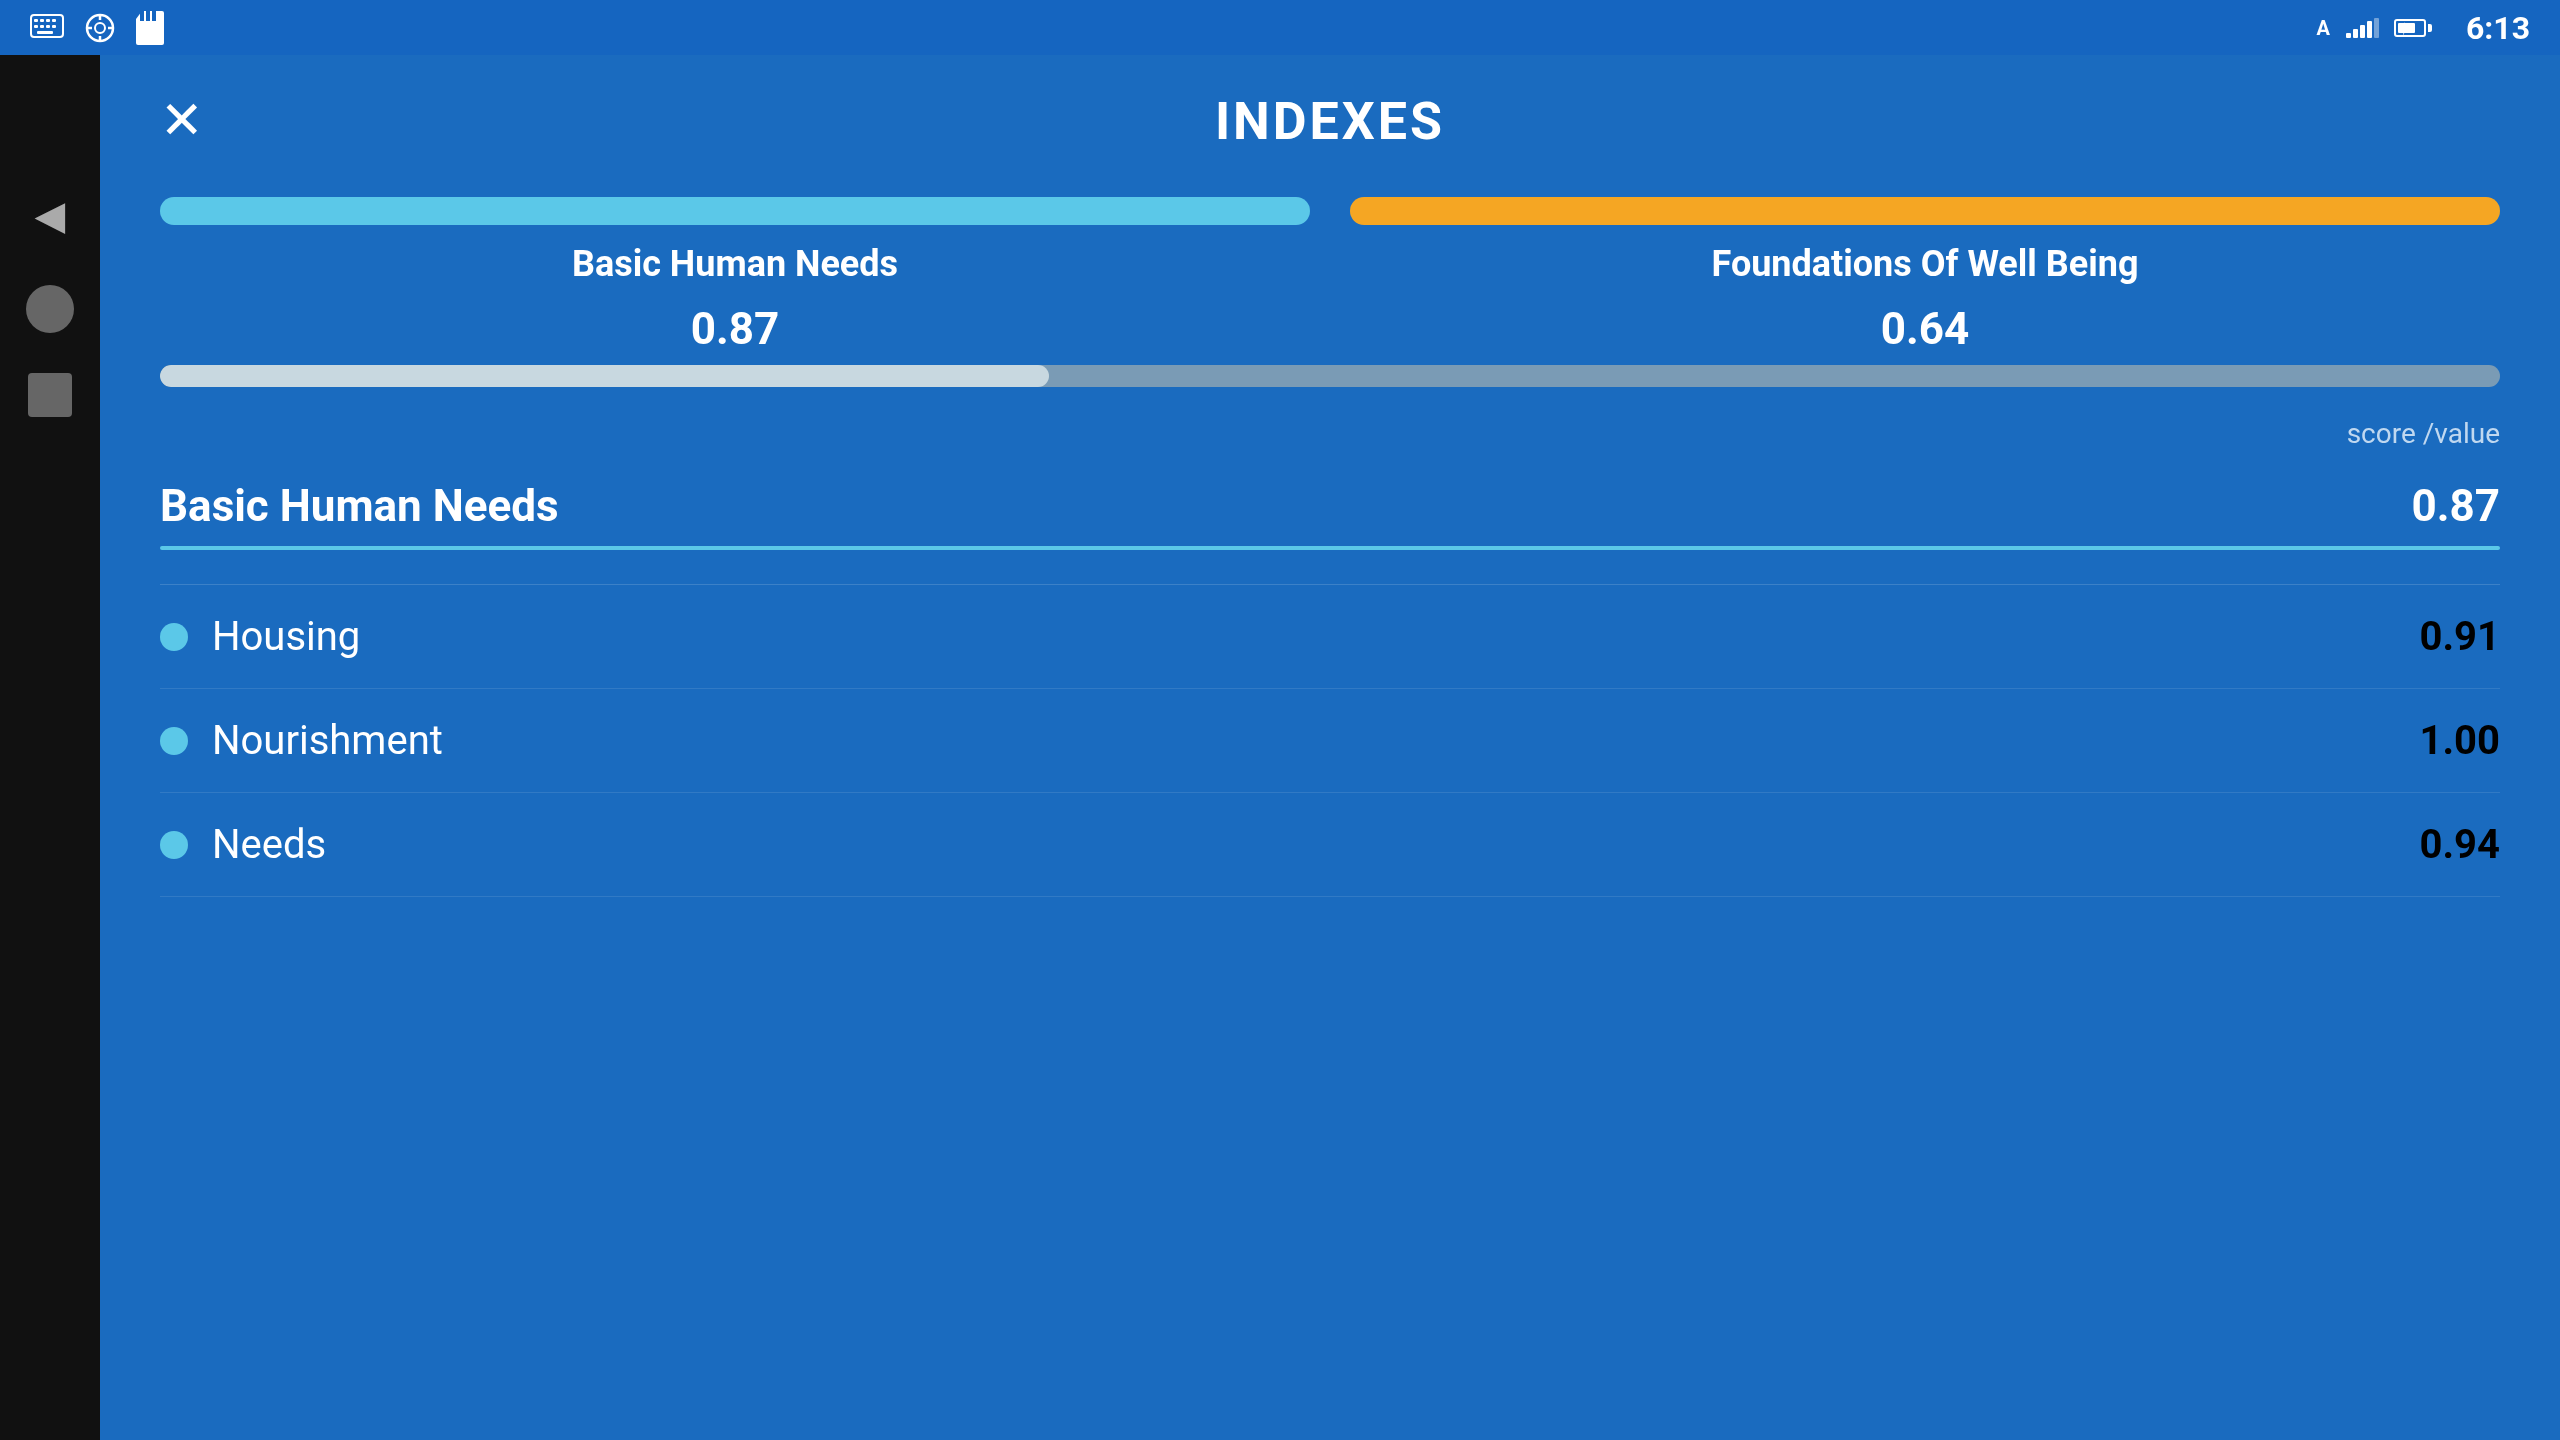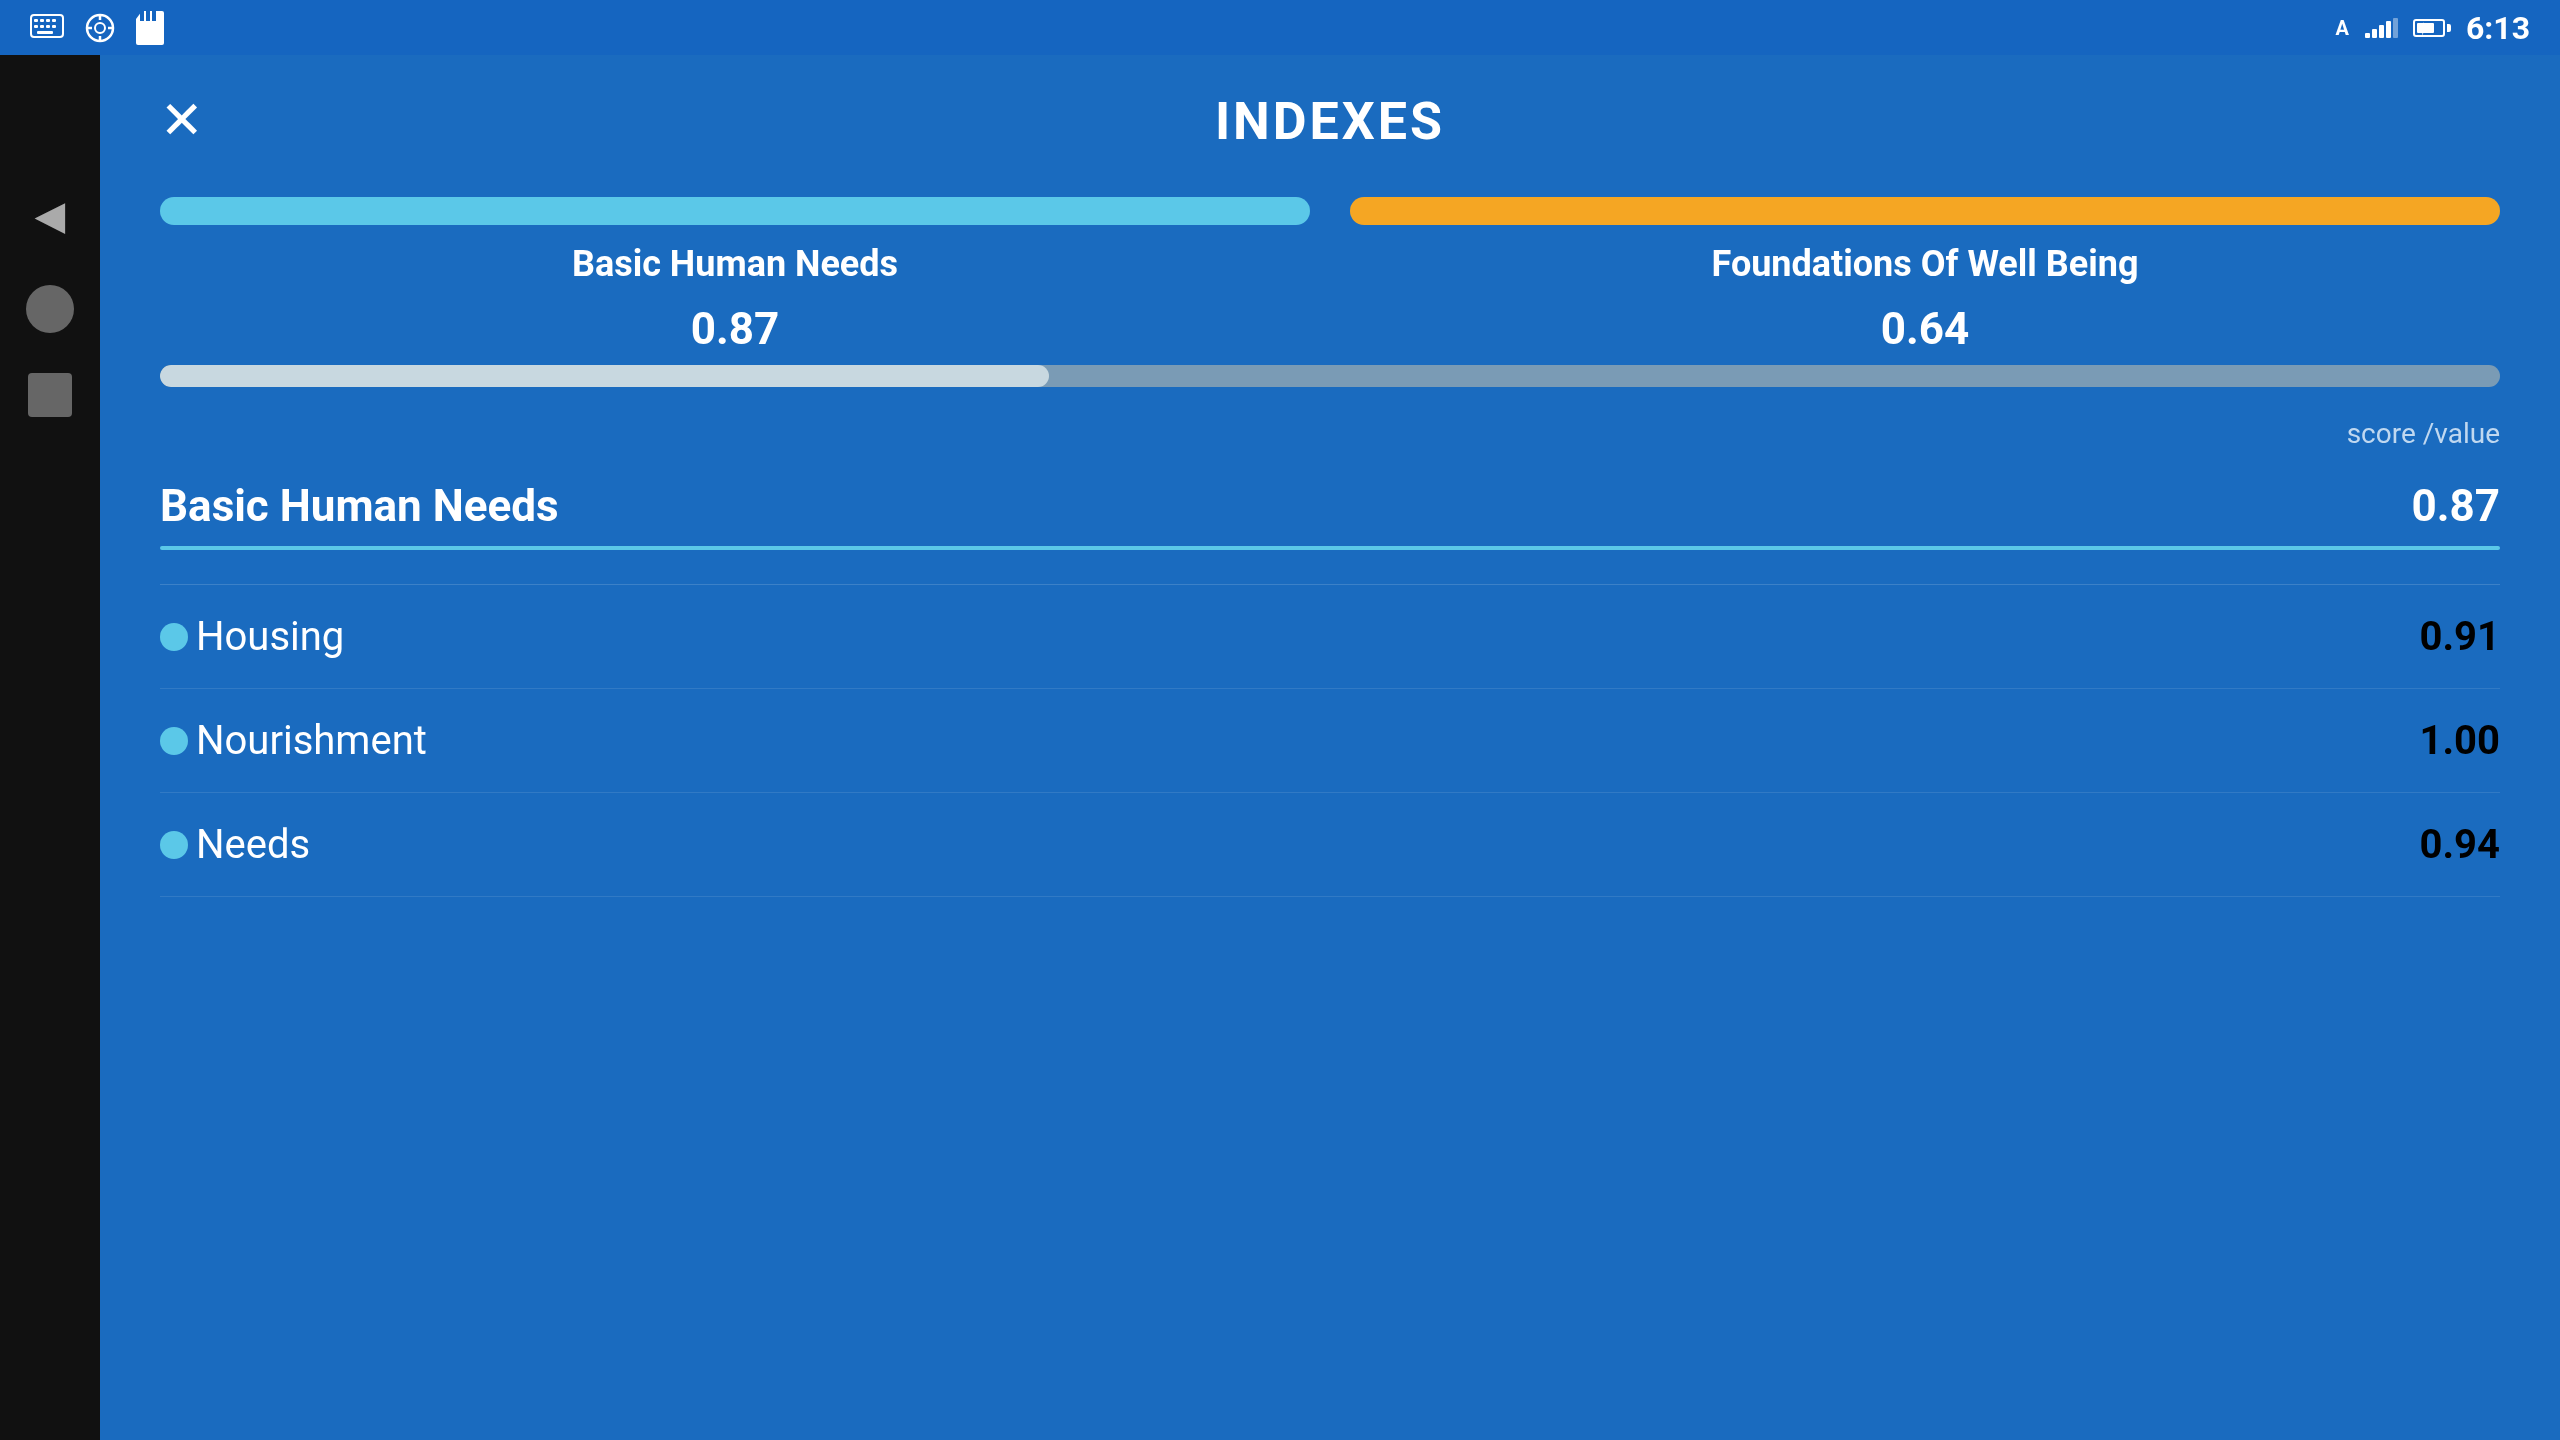--- a/index.html
+++ b/index.html
@@ -45,20 +45,21 @@
       gap: 15px;
       color: white;
       font-size: 28px;
       font-weight: bold;
     }
 
     .time-display {
       font-size: 32px;
       font-weight: bold;
       color: white;
+      margin-left: 19px;
     }
 
     
     .main-layout {
       display: flex;
       flex: 1;
       overflow: hidden;
     }
 
     
@@ -261,21 +262,21 @@
       display: flex;
       align-items: center;
       justify-content: space-between;
       padding: 28px 0;
       border-bottom: 1px solid rgba(255,255,255,0.1);
     }
 
     .sub-item-left {
       display: flex;
       align-items: center;
-      gap: 8px;
+      gap: 24px;
     }
 
     .sub-dot {
       width: 28px;
       height: 28px;
       border-radius: 50%;
       background: #5bc8e8;
       flex-shrink: 0;
     }
 

